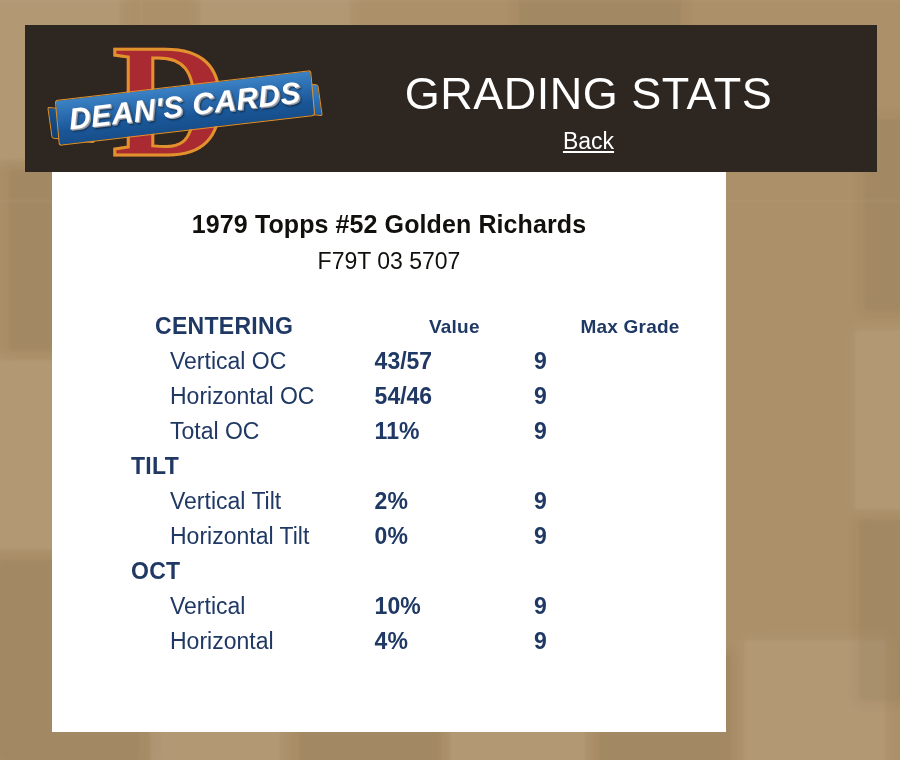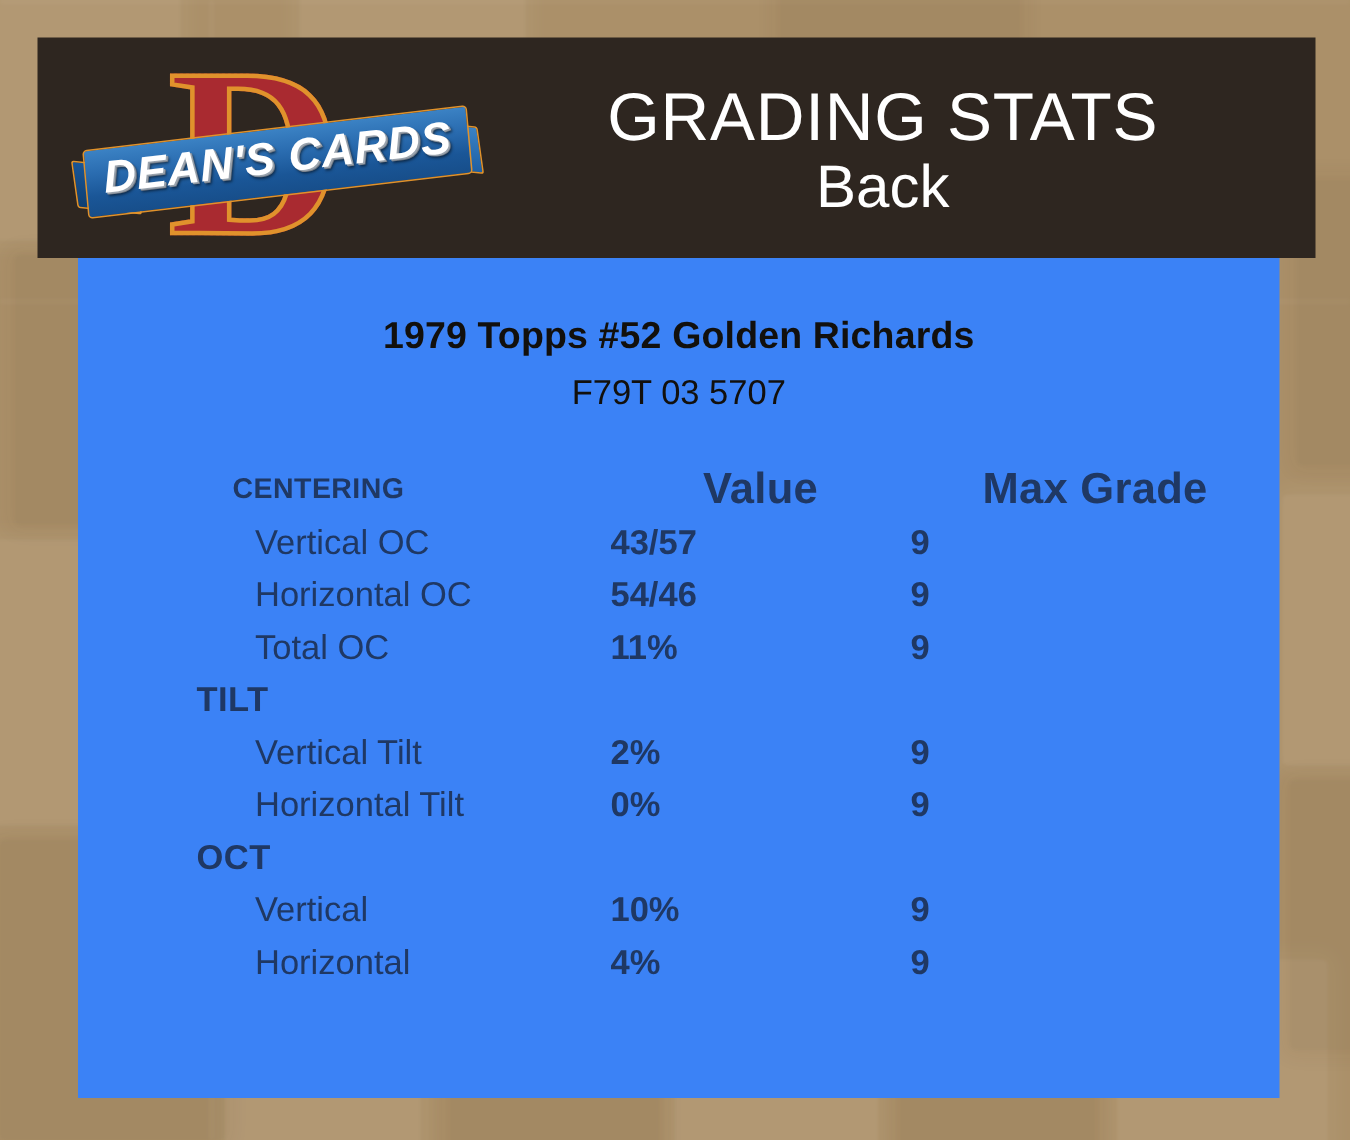--- a/index.html
+++ b/index.html
@@ -140,52 +140,53 @@
        1.5px 1.5px 0 #6f7884,
        2px 2.5px 2px rgba(0,0,0,0.55);
     transform: rotate(-5.2deg) skewY(-1.5deg);
     white-space: nowrap;
   }
 
   
   #header-titles {
     position: absolute;
     left: 300px;
-    top: 25px;
+    top: 41px;
     width: 577px;
     height: 147px;
     display: flex;
     flex-direction: column;
     align-items: center;
     justify-content: center;
     z-index: 6;
   }
   #title-main {
     color: #ffffff;
     font-size: 45px;
     line-height: 52px;
     font-weight: normal;
     letter-spacing: 0.5px;
   }
   #title-sub {
     color: #ffffff;
-    font-size: 40px;
+    font-size: 23px;
     line-height: 40px;
     font-weight: normal;
     margin-top: 1px;
+    text-decoration: underline;
   }
 
   
   #panel {
     position: absolute;
     left: 52px;
     top: 172px;
-    width: 801px;
+    width: 674px;
     height: 560px;
-    background: #3b82f6;
+    background: #ffffff;
     z-index: 4;
   }
 
   #card-title {
     text-align: center;
     color: #12100d;
     font-size: 25px;
     font-weight: bold;
     line-height: 30px;
     padding-top: 37px;
@@ -218,29 +219,29 @@
     height: 35px;
     vertical-align: middle;
     font-size: 23px;
     line-height: 35px;
     font-weight: normal;
     color: #1f3864;
   }
   #grade-table th.h-section {
     text-align: left;
     padding-left: 103px;
-    font-size: 19px;
+    font-size: 23px;
     font-weight: bold;
     letter-spacing: 0.3px;
   }
   #grade-table th.h-value,
   #grade-table th.h-grade {
     text-align: center;
     font-weight: bold;
-    font-size: 29px;
+    font-size: 19px;
     letter-spacing: 0.2px;
   }
   #grade-table td.section-name {
     text-align: left;
     padding-left: 79px;
     font-weight: bold;
     letter-spacing: 0.3px;
   }
   #grade-table td.row-label {
     text-align: left;

